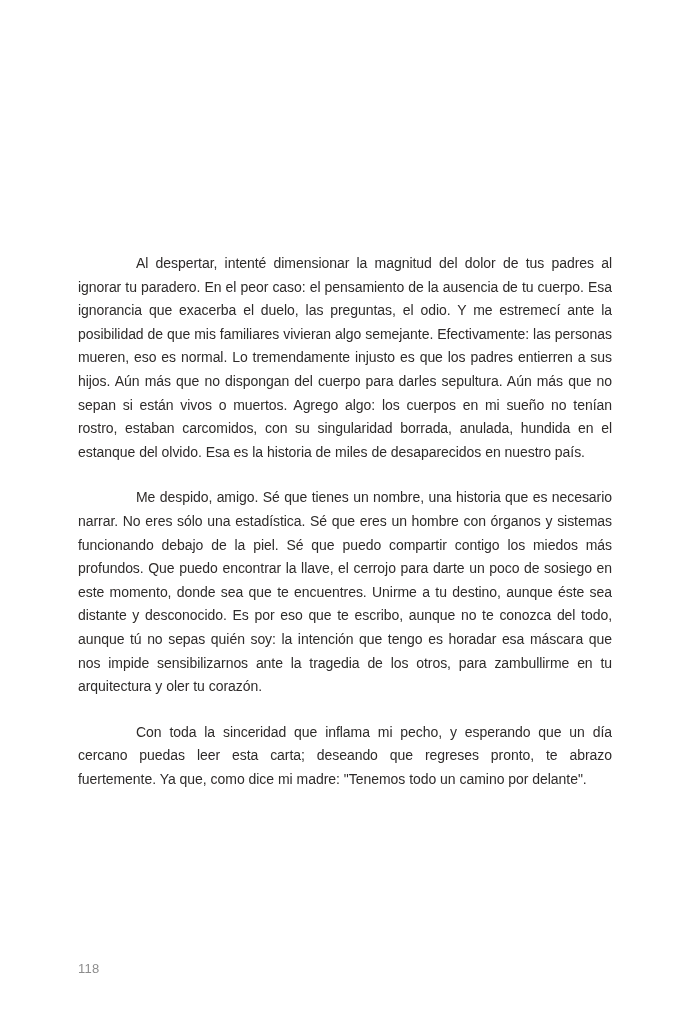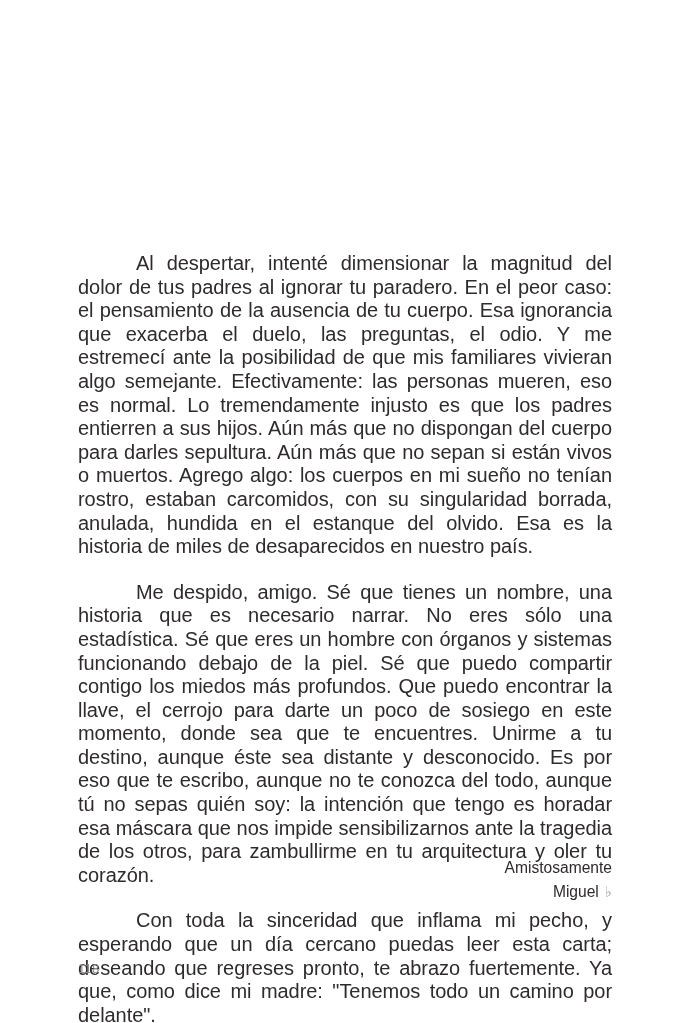--- a/index.html
+++ b/index.html
@@ -26,21 +26,21 @@
   
   .text-column {
     position: absolute;
     left: 78px;
     top: 252px;
     width: 534px;
   }
 
   .body-paragraph {
     margin: 0 0 22px 0;
-    font-size: 20px;
+    font-size: 14px;
     line-height: 23.6px;
     color: #2e2b2a;
     text-align: justify;
     text-indent: 58px;
     letter-spacing: -0.05px;
     word-spacing: 0.1px;
     -webkit-font-smoothing: antialiased;
   }
 
   .body-paragraph:last-child {
@@ -92,20 +92,16 @@
 <body>
 
 <div class="page">
 
   <div class="text-column">
     <p class="body-paragraph">Al despertar, intenté dimensionar la magnitud del dolor de tus padres al ignorar tu paradero. En el peor caso: el pensamiento de la ausencia de tu cuerpo. Esa ignorancia que exacerba el duelo, las preguntas, el odio. Y me estremecí ante la posibilidad de que mis familiares vivieran algo semejante. Efectivamente: las personas mueren, eso es normal. Lo tremendamente injusto es que los padres entierren a sus hijos. Aún más que no dispongan del cuerpo para darles sepultura. Aún más que no sepan si están vivos o muertos. Agrego algo: los cuerpos en mi sueño no tenían rostro, estaban carcomidos, con su singularidad borrada, anulada, hundida en el estanque del olvido. Esa es la historia de miles de desaparecidos en nuestro país.</p>
     <p class="body-paragraph">Me despido, amigo. Sé que tienes un nombre, una historia que es necesario narrar. No eres sólo una estadística. Sé que eres un hombre con órganos y sistemas funcionando debajo de la piel. Sé que puedo compartir contigo los miedos más profundos. Que puedo encontrar la llave, el cerrojo para darte un poco de sosiego en este momento, donde sea que te encuentres. Unirme a tu destino, aunque éste sea distante y desconocido. Es por eso que te escribo, aunque no te conozca del todo, aunque tú no sepas quién soy: la intención que tengo es horadar esa máscara que nos impide sensibilizarnos ante la tragedia de los otros, para zambullirme en tu arquitectura y oler tu corazón.</p>
     <p class="body-paragraph">Con toda la sinceridad que inflama mi pecho, y esperando que un día cercano puedas leer esta carta; deseando que regreses pronto, te abrazo fuertemente. Ya que, como dice mi madre: "Tenemos todo un camino por delante".</p>
   </div>
 
-  <div class="signature-block">
-    <span class="signature-line">Amistosamente</span>
-    <span class="signature-name-row"><span>Miguel</span><span class="signature-mark">♭</span></span>
-  </div>
 
   <div class="folio">118</div>
 
 </div>
 
 </body></html>

